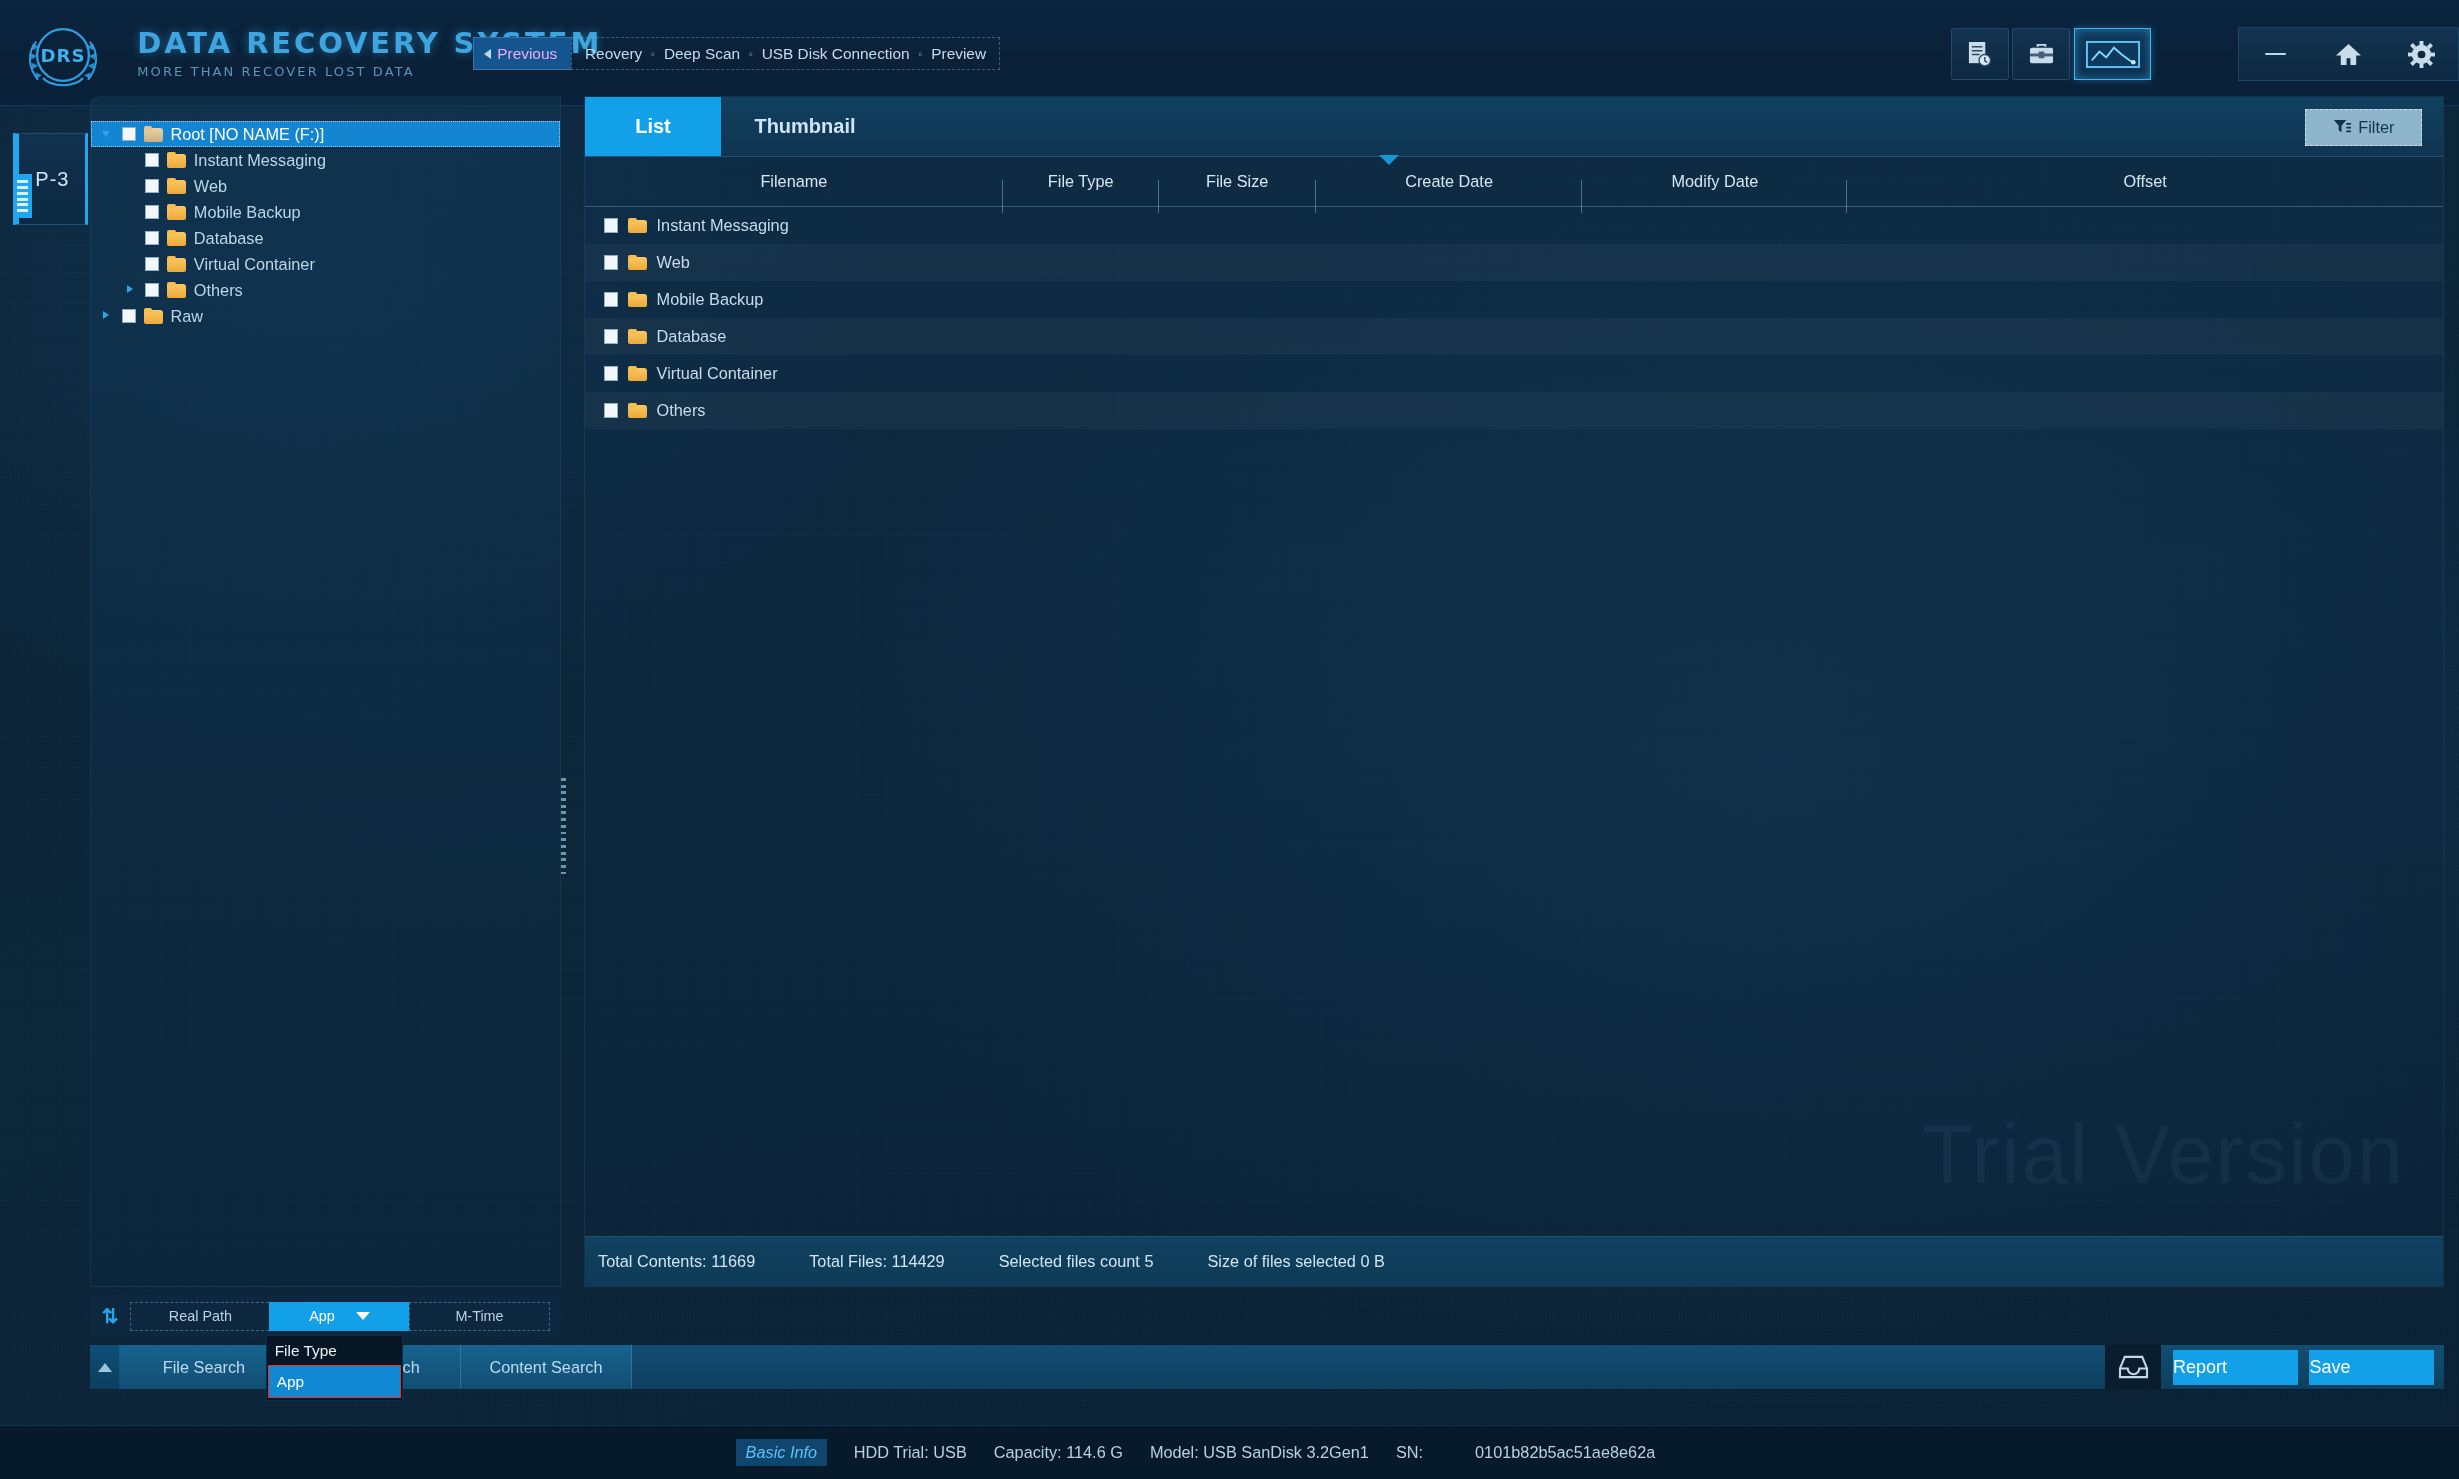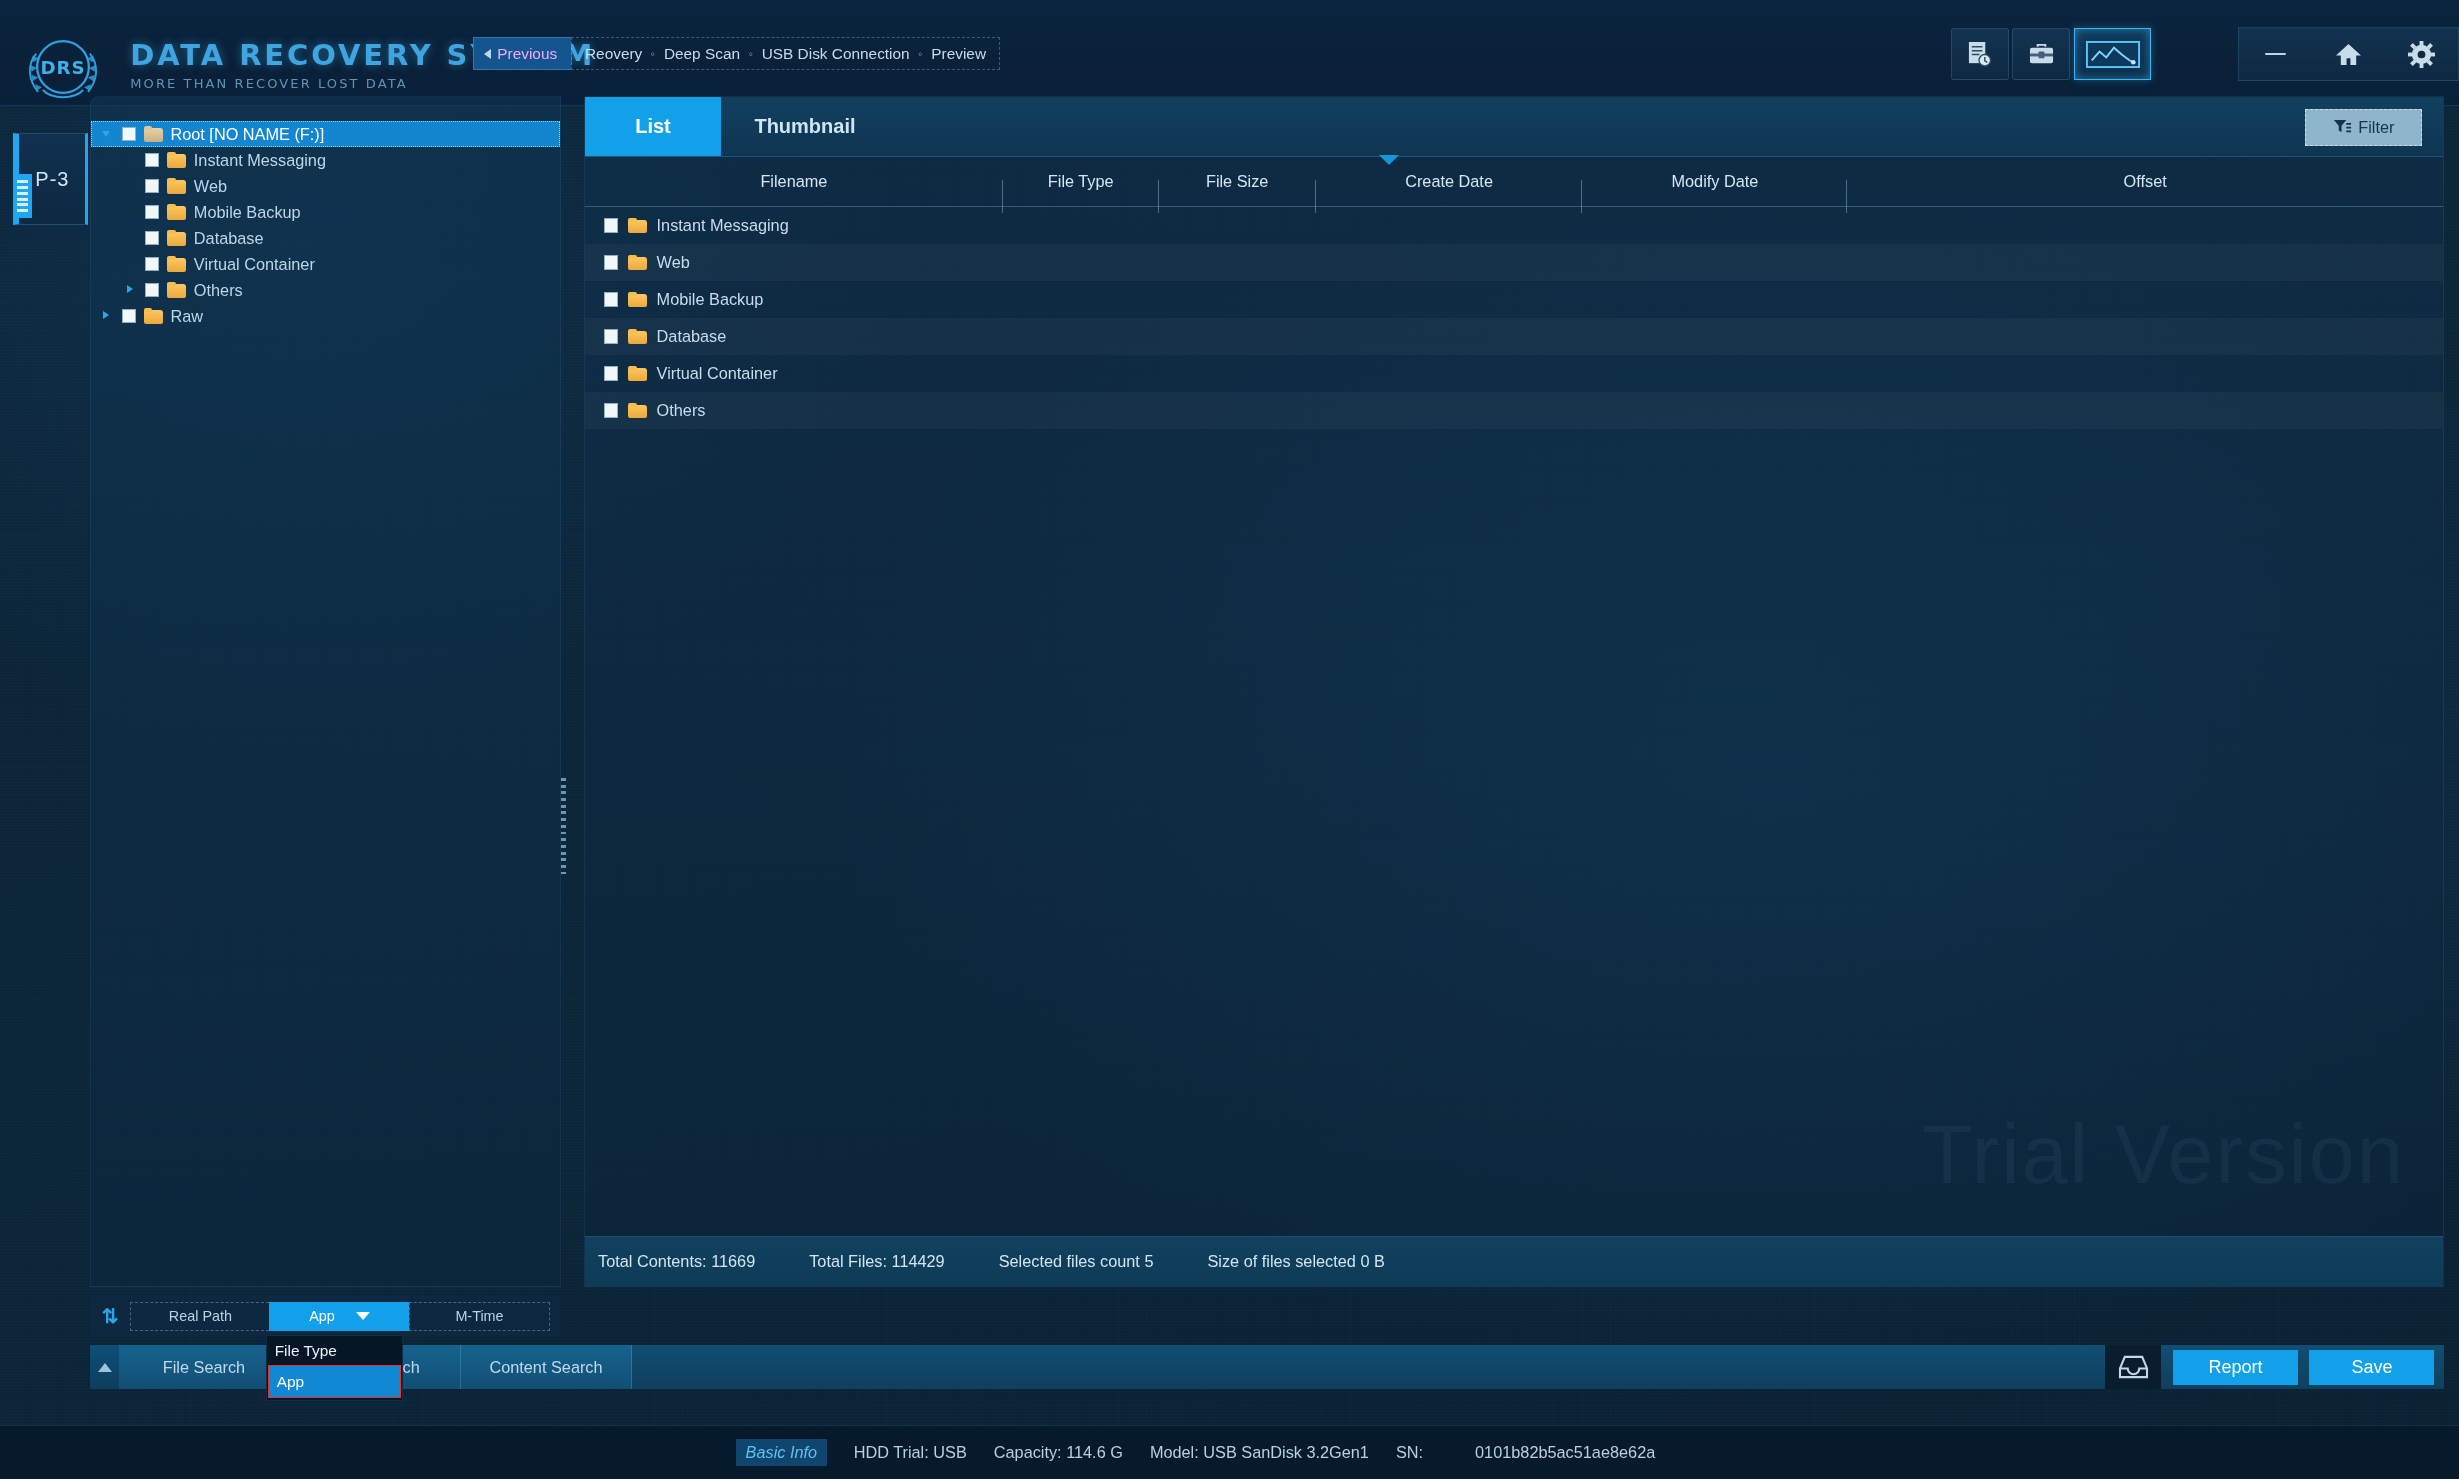--- a/index.html
+++ b/index.html
@@ -24,21 +24,21 @@
       repeating-linear-gradient(90deg, rgba(255,255,255,.012) 0 1px, transparent 1px 2.9px);
     pointer-events:none;
   }
 
   
   .topbar{
     position:absolute; left:0; top:0; width:2459px; height:106px;
     background:linear-gradient(180deg,#0a2540 0%,#0a2138 60%,#09203a 100%);
     border-bottom:1px solid rgba(70,140,190,.18);
   }
-  .brand{ position:absolute; left:17.3px; top:21px; display:flex; align-items:center; gap:21px; }
+  .brand{ position:absolute; left:17.3px; top:9px; display:flex; align-items:center; gap:28px; }
   .logo-wrap{ position:relative; width:92px; height:92px; }
   .logo-wrap svg{ display:block; }
   .brand-txt{ padding-bottom:5.8px; }
   .brand-title{
     font-size:29px; letter-spacing:2.9px; font-weight:bold; color:#3ea5e0;
     font-family:"DejaVu Sans", sans-serif;
     text-shadow:0 0 9.6px rgba(62,165,224,.5);
   }
   .brand-sub{
     font-size:13px; letter-spacing:2.1px; color:#5f93b8; margin-top:3.8px;
@@ -257,21 +257,21 @@
     background:linear-gradient(180deg,#16638f,#124e73);
   }
   .sb-rest{ flex:1; background:linear-gradient(180deg,#124e73,#0f3f5e); }
   .sb-right{
     position:absolute; right:0; top:0; height:44px; display:flex; align-items:center; gap:0;
     padding-right:9.6px;
   }
   .inboxicon{ width:56px; height:44px; display:flex;align-items:center;justify-content:center; background:#091d2e; }
   .bigbtn{
     width:125px; height:35px; background:#12a1e8; color:#ffffff; font-size:18px;
-    display:flex;align-items:center;justify-content:center; margin-left:11.5px;
+    display:flex;align-items:center;margin-left:11.5px;
   }
 
   
   .infobar{
     position:absolute; left:0; bottom:0; width:2459px; height:54px;
     background:#071a2b; display:flex; align-items:center; gap:27px;
     padding-left:736px; font-size:16.3px; color:#b6d0e4;
     border-top:1px solid rgba(60,120,165,.25);
   }
   .infobar .basic{

